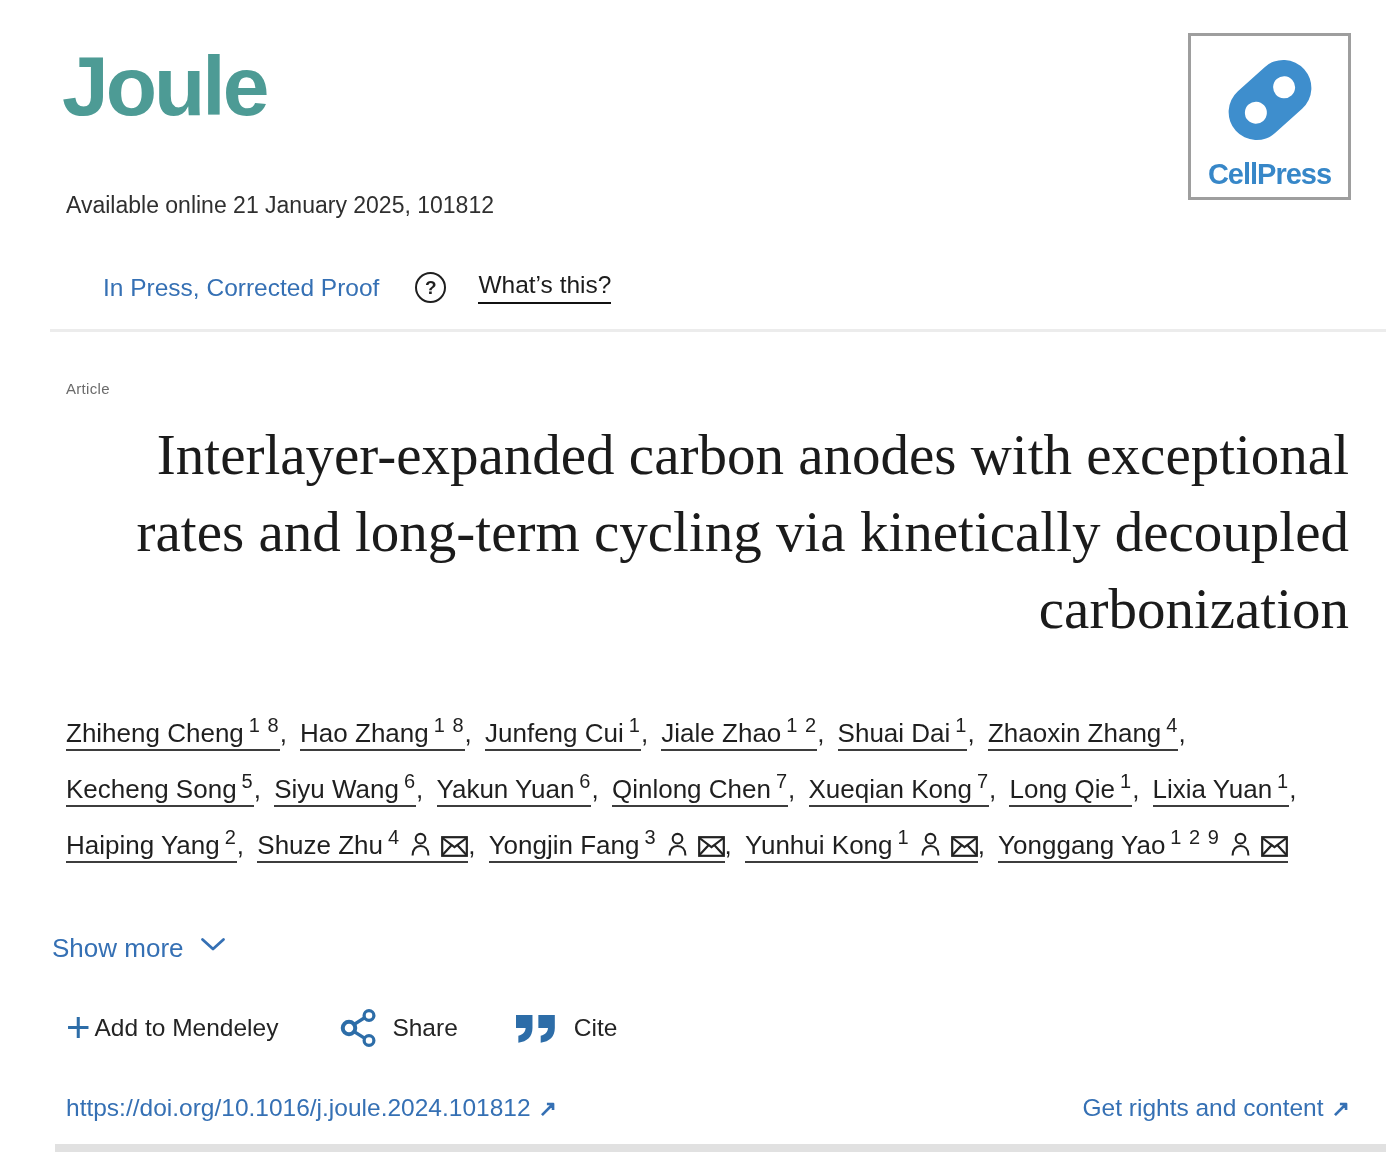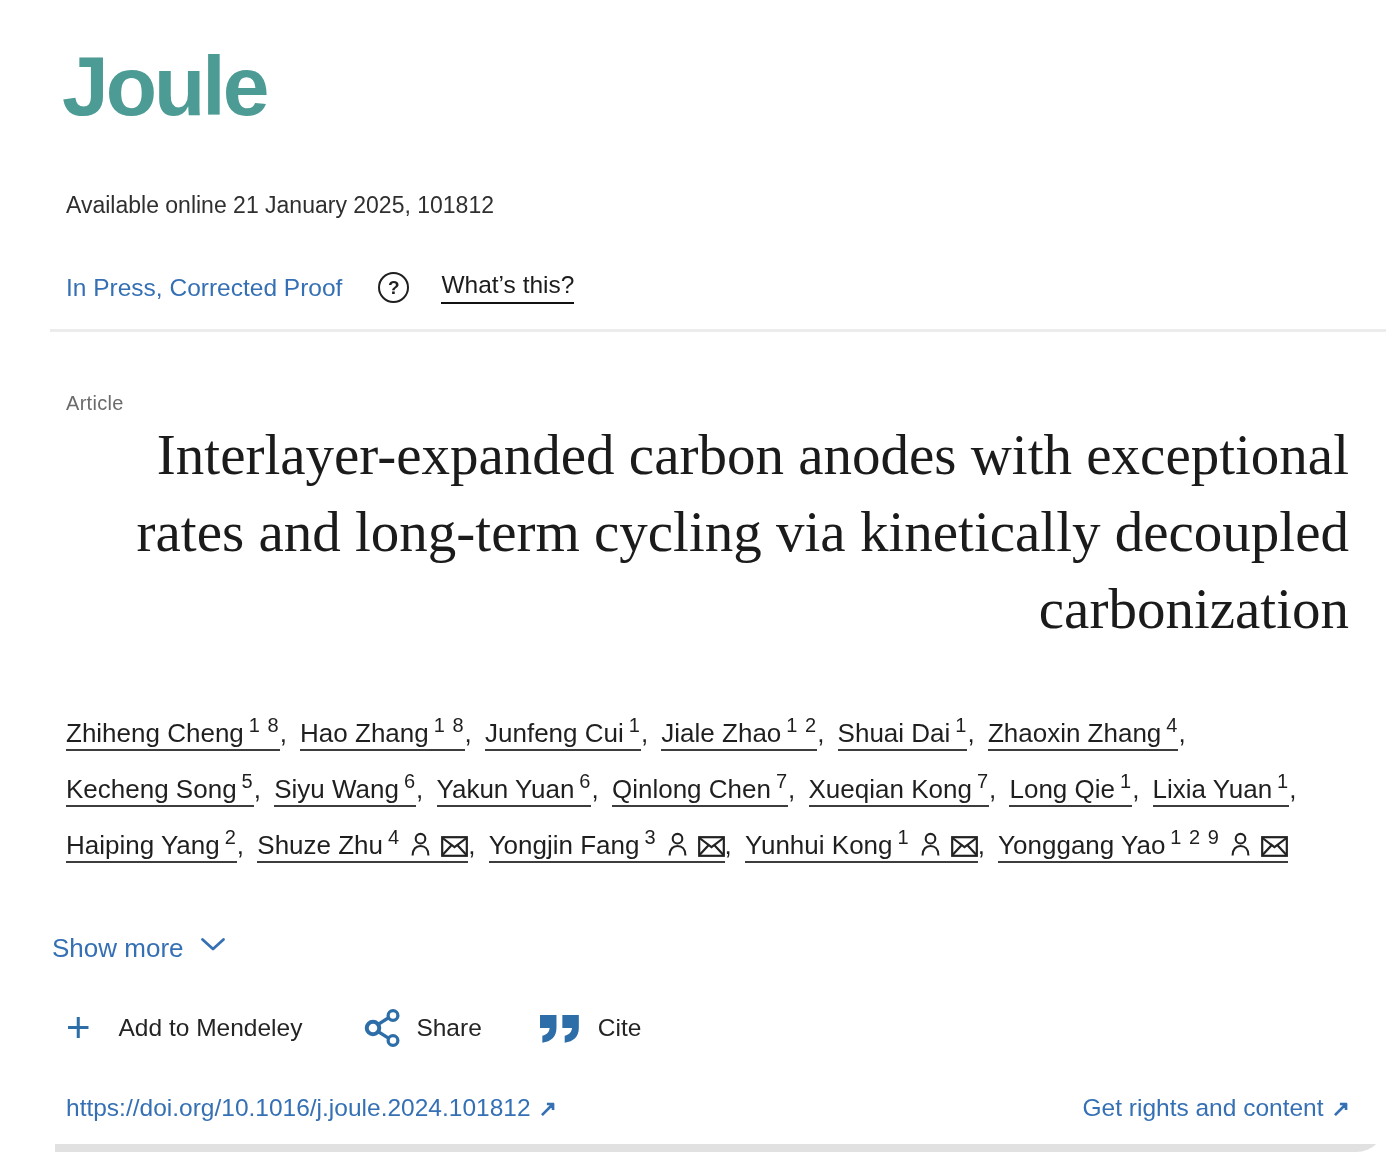--- a/index.html
+++ b/index.html
@@ -4,21 +4,20 @@
 <style>
   * { margin:0; padding:0; box-sizing:border-box; }
   html,body { background:#ffffff; }
   .page {
     position:relative;
     width:1386px; height:1152px;
     background:#ffffff;
     font-family:"Liberation Sans", sans-serif;
     color:#1f1f1f;
     overflow:hidden;
-    border-radius:30px;
   }
   
   .joule-logo {
     position:absolute; left:62px; top:44px;
     font-size:84px; font-weight:bold; letter-spacing:-3px;
     color:var(--teal,#4d9b95); line-height:1;
   }
   .cellpress-box {
     position:absolute; left:1188px; top:33px;
     width:163px; height:167px;
@@ -33,41 +32,41 @@
   }
   .available-online {
     position:absolute; left:66px; top:192px;
     font-size:23px; color:#2f2f2f;
   }
   .press-row {
     position:absolute; left:66px; top:271px;
     display:flex; align-items:center;
   }
   .in-press-link {
-    font-size:24.5px; color:var(--link-blue,#3570b4); cursor:pointer;
+    font-size:24.5px; color:var(--link-blue,#3570b4); cursor:pointer;margin-left:37px;
   }
   .q-icon {
     margin-left:36px;
     width:31px; height:31px; border:2.6px solid #1f1f1f; border-radius:50%;
     display:flex; align-items:center; justify-content:center;
     font-size:19px; font-weight:bold; color:#1f1f1f; cursor:pointer;
   }
   .whats-this {
     margin-left:32px;
     font-size:24.5px; color:#1c1c1c;
     border-bottom:2.6px solid #111; padding-bottom:3px; cursor:pointer;
   }
   .divider {
     position:absolute; left:50px; right:0; top:329px;
     height:3px; background:#ececec;
   }
   
   .article-label {
     position:absolute; left:66px; top:380px;
-    font-size:20px; color:#6b6b6b; letter-spacing:0.3px;margin-top:12px;
+    font-size:15px; color:#6b6b6b; letter-spacing:0.3px;
   }
   .article-title {
     position:absolute; left:64px; top:416px;
     width:1285px;
     font-family:"Liberation Serif", serif;
     font-size:57px; line-height:77px; font-weight:normal;
     color:#1b1b1b;
     text-align:right;
   }
   .authors {
@@ -92,21 +91,21 @@
   
   .actions-row {
     position:absolute; left:66px; top:1006px;
     display:flex; align-items:center; height:44px;
   }
   .plus-icon {
     font-size:42px; font-weight:300; line-height:36px;
     color:var(--icon-blue,#2d6da8); cursor:pointer;
   }
   .action-label { font-size:24.5px; color:#242424; cursor:pointer; }
-  .mendeley-label { margin-left:28px;text-align:center; }
+  .mendeley-label { margin-left:4px;text-align:center; }
   .share-icon { margin-left:62px; cursor:pointer; }
   .share-label { margin-left:14px; }
   .cite-icon  { margin-left:58px; cursor:pointer; margin-top:6px; }
   .cite-label { margin-left:18px; }
   
   .footer-row {
     position:absolute; left:66px; right:36px; top:1094px;
     display:flex; justify-content:space-between; align-items:center;
     font-size:24.5px;
   }
@@ -117,20 +116,30 @@
     height:8px; background:#e1e1e1;
   }
 </style>
 </head>
 <body>
 
 <div class="page" style="--teal: #4d9b95; --link-blue: #3570b4; --icon-blue: #2d6da8; --cellpress-blue: #3787c8;">
 
   <div class="joule-logo">Joule</div>
 
+  <div class="cellpress-box">
+    <svg class="cellpress-glyph" width="104" height="108" viewBox="0 0 104 108">
+      <g transform="rotate(-42 52 52)">
+        <rect x="6" y="24" width="92" height="56" rx="28" fill="#3e8ecd"></rect>
+        <circle cx="33" cy="52" r="11" fill="#ffffff"></circle>
+        <circle cx="71" cy="52" r="11" fill="#ffffff"></circle>
+      </g>
+    </svg>
+    <span class="cellpress-text">CellPress</span>
+  </div>
 
   <div class="available-online">Available online 21 January 2025, 101812</div>
 
   <div class="press-row">
     <span class="in-press-link">In Press, Corrected Proof</span>
     <span class="q-icon">?</span>
     <span class="whats-this">What’s this?</span>
   </div>
 
   <div class="divider"></div>

